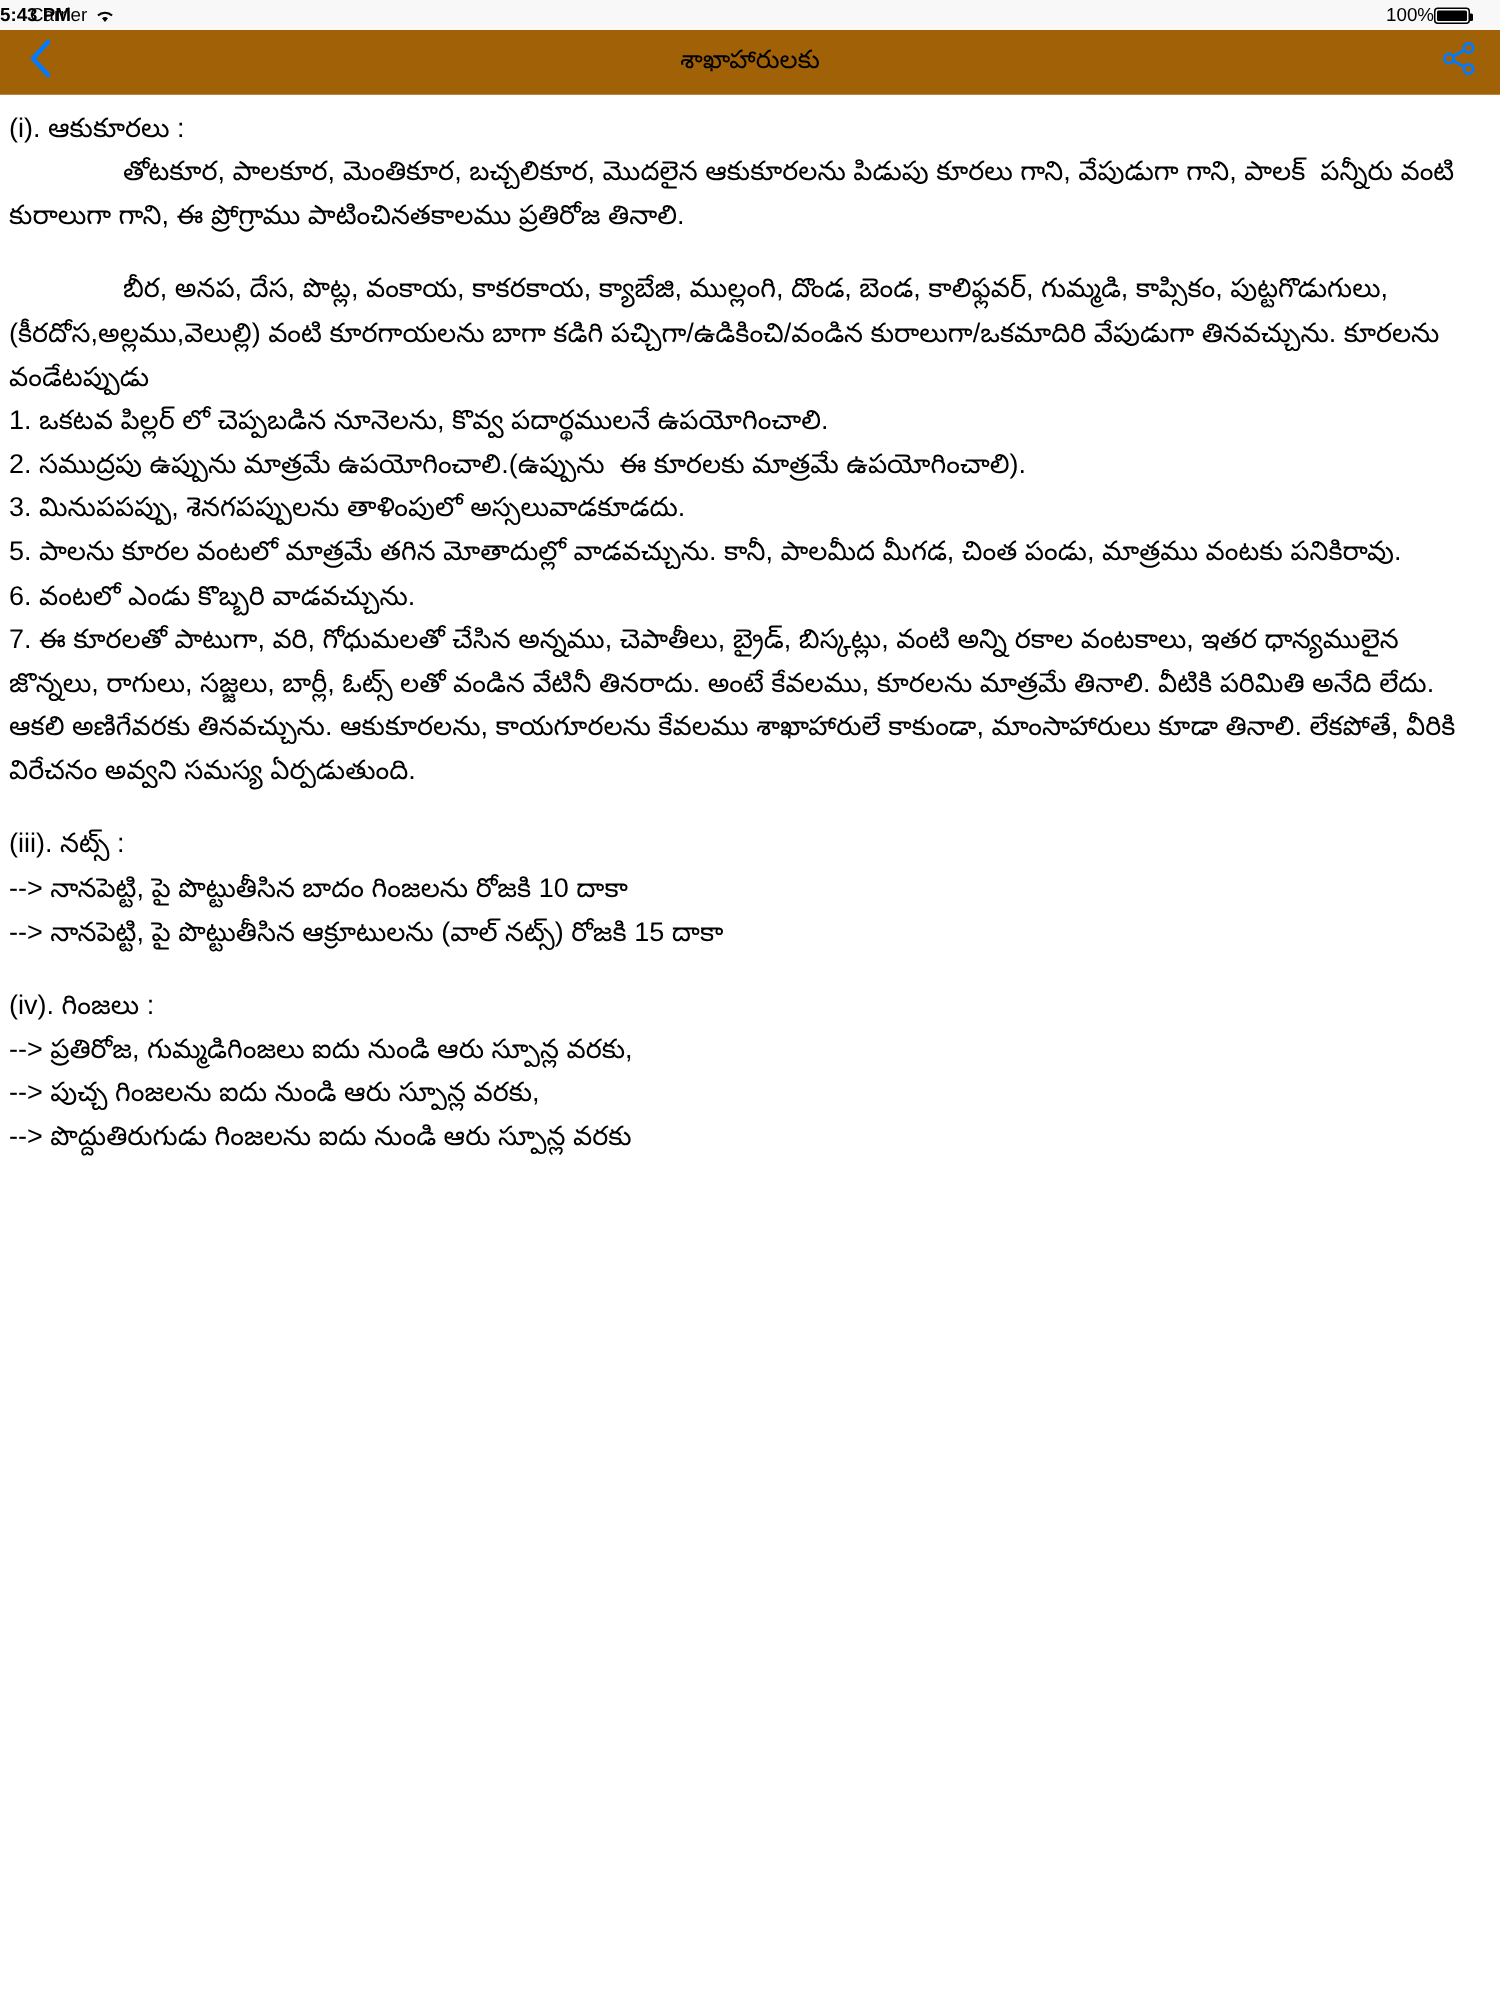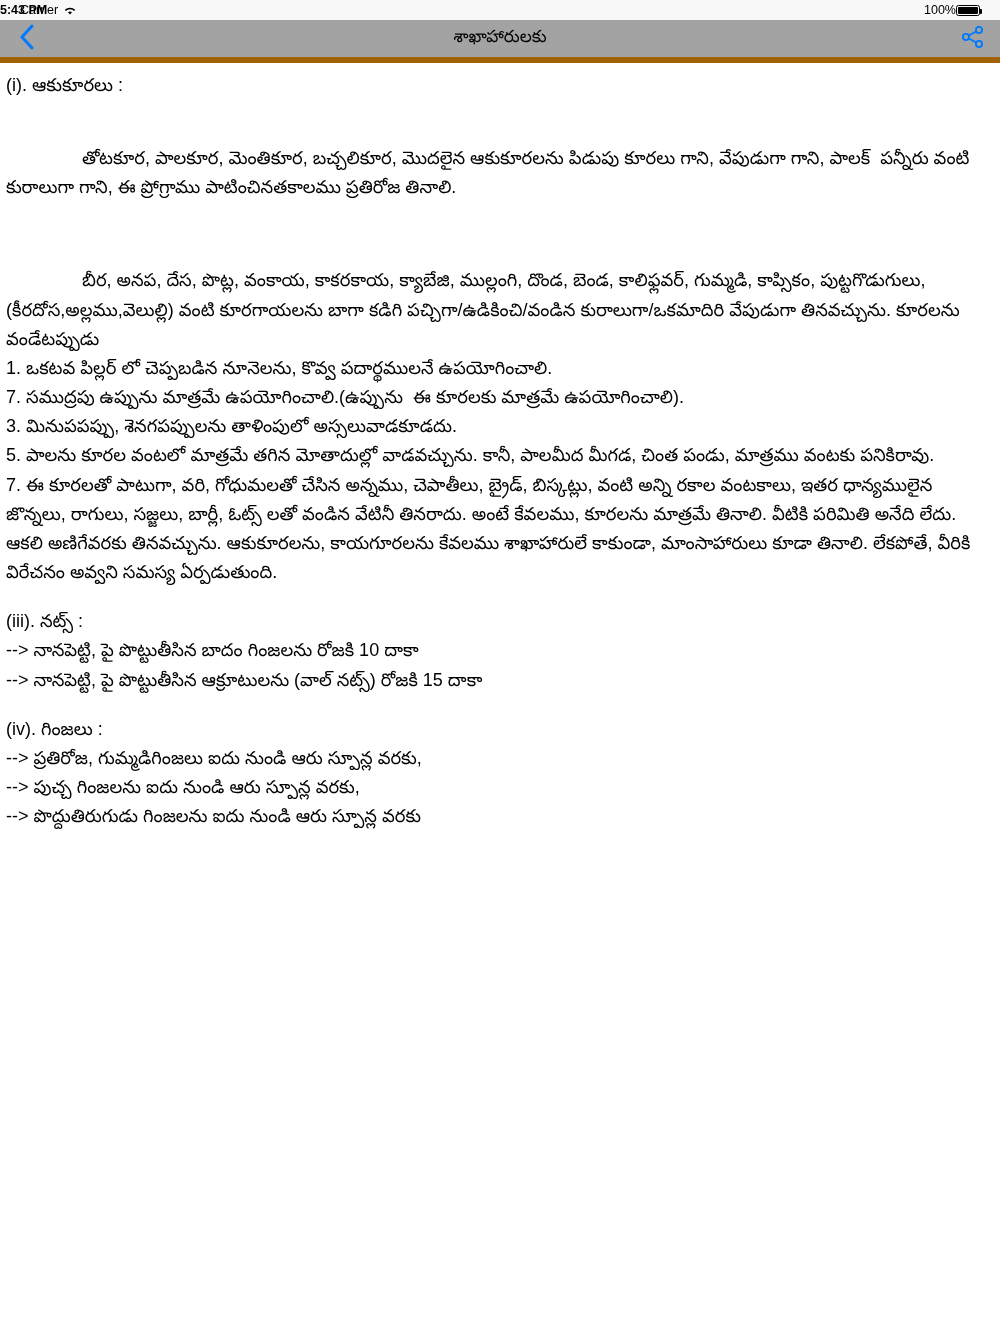--- a/index.html
+++ b/index.html
@@ -73,22 +73,22 @@
     top: 1px;
     bottom: 1px;
     width: 20px;
     background: #000;
     border-radius: 1px;
   }
 
   
   .nav-bar {
     height: 43px;
-    background: #a3a3a3;
-    border-bottom: 6px solid #a16207;
+    background: #a16207;
+    border-bottom: 1px solid #a16207;
     display: flex;
     align-items: center;
     position: relative;
     box-sizing: border-box;
   }
   .nav-back {
     width: 54px;
     display: flex;
     align-items: center;
     justify-content: center;
@@ -128,21 +128,20 @@
     margin: 0;
     white-space: pre-wrap;
     word-wrap: break-word;
     font-family: "Liberation Sans", sans-serif;
   }
   .blank {
     height: 20px;
   }
   .indent-para {
     text-indent: 76px;
-    margin-top: 44px;
   }
 </style>
 </head>
 <body>
 
 <div class="status-bar">
   <div class="status-left">
     <span>Carrier</span>
     <span class="wifi-icon">
       <svg width="14" height="11" viewBox="0 0 14 11">
@@ -182,23 +181,24 @@
   </div>
 </div>
 
 <div class="content">
   <div id="doc-root">
       <div class="para">(i). ఆకుకూరలు :</div>
       <div class="para indent-para">తోటకూర, పాలకూర, మెంతికూర, బచ్చలికూర, మొదలైన ఆకుకూరలను పిడుపు కూరలు గాని, వేపుడుగా గాని, పాలక్  పన్నీరు వంటి కురాలుగా గాని, ఈ ప్రోగ్రాము పాటించినతకాలము ప్రతిరోజ తినాలి.</div>
       <div class="blank"></div>
       <div class="para indent-para">బీర, అనప, దేస, పొట్ల, వంకాయ, కాకరకాయ, క్యాబేజి, ముల్లంగి, దొండ, బెండ, కాలిఫ్లవర్, గుమ్మడి, కాప్సికం, పుట్టగొడుగులు, (కీరదోస,అల్లము,వెలుల్లి) వంటి కూరగాయలను బాగా కడిగి పచ్చిగా/ఉడికించి/వండిన కురాలుగా/ఒకమాదిరి వేపుడుగా తినవచ్చును. కూరలను వండేటప్పుడు</div>
       <div class="para">1. ఒకటవ పిల్లర్ లో చెప్పబడిన నూనెలను, కొవ్వ పదార్థములనే ఉపయోగించాలి.</div>
-      <div class="para">7. సముద్రపు ఉప్పును మాత్రమే ఉపయోగించాలి.(ఉప్పును  ఈ కూరలకు మాత్రమే ఉపయోగించాలి).</div>
+      <div class="para">2. సముద్రపు ఉప్పును మాత్రమే ఉపయోగించాలి.(ఉప్పును  ఈ కూరలకు మాత్రమే ఉపయోగించాలి).</div>
       <div class="para">3. మినుపపప్పు, శెనగపప్పులను తాళింపులో అస్సలువాడకూడదు.</div>
       <div class="para">5. పాలను కూరల వంటలో మాత్రమే తగిన మోతాదుల్లో వాడవచ్చును. కానీ, పాలమీద మీగడ, చింత పండు, మాత్రము వంటకు పనికిరావు.</div>
+      <div class="para">6. వంటలో ఎండు కొబ్బరి వాడవచ్చును.</div>
       <div class="para">7. ఈ కూరలతో పాటుగా, వరి, గోధుమలతో చేసిన అన్నము, చెపాతీలు, బ్రైడ్, బిస్కట్లు, వంటి అన్ని రకాల వంటకాలు, ఇతర ధాన్యములైన జొన్నలు, రాగులు, సజ్జలు, బార్లీ, ఓట్స్ లతో వండిన వేటినీ తినరాదు. అంటే కేవలము, కూరలను మాత్రమే తినాలి. వీటికి పరిమితి అనేది లేదు. ఆకలి అణిగేవరకు తినవచ్చును. ఆకుకూరలను, కాయగూరలను కేవలము శాఖాహారులే కాకుండా, మాంసాహారులు కూడా తినాలి. లేకపోతే, వీరికి విరేచనం అవ్వని సమస్య ఏర్పడుతుంది.</div>
       <div class="blank"></div>
       <div class="para">(iii). నట్స్ :</div>
       <div class="para">--&gt; నానపెట్టి, పై పొట్టుతీసిన బాదం గింజలను రోజకి 10 దాకా</div>
       <div class="para">--&gt; నానపెట్టి, పై పొట్టుతీసిన ఆక్రూటులను (వాల్ నట్స్) రోజకి 15 దాకా</div>
       <div class="blank"></div>
       <div class="para">(iv). గింజలు :</div>
       <div class="para">--&gt; ప్రతిరోజ, గుమ్మడిగింజలు ఐదు నుండి ఆరు స్పూన్ల వరకు,</div>
       <div class="para">--&gt; పుచ్చ గింజలను ఐదు నుండి ఆరు స్పూన్ల వరకు,</div>
       <div class="para">--&gt; పొద్దుతిరుగుడు గింజలను ఐదు నుండి ఆరు స్పూన్ల వరకు</div>

